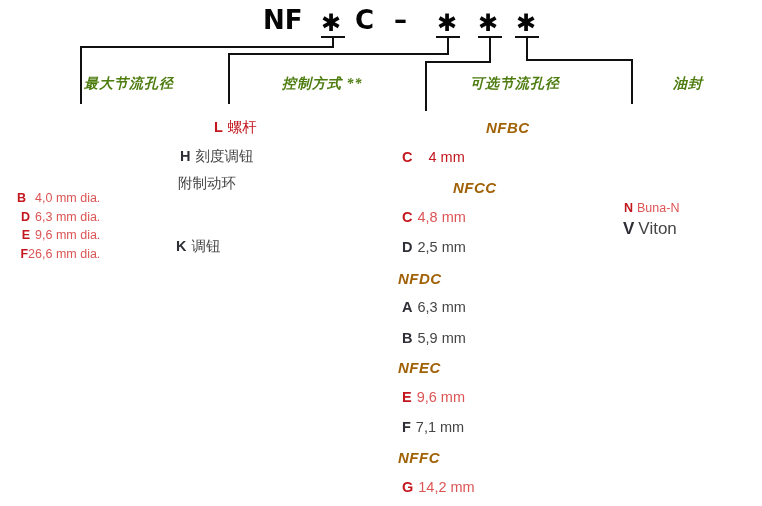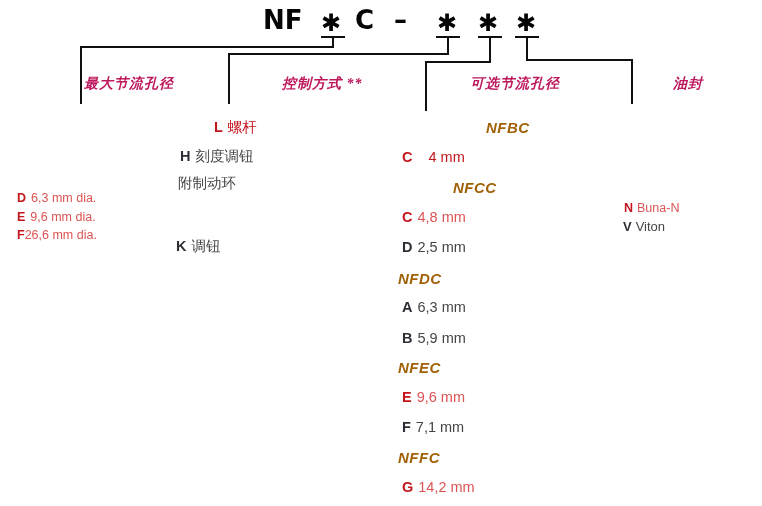--- a/index.html
+++ b/index.html
@@ -1,27 +1,27 @@
 <!DOCTYPE html>
 <html><head>
 <meta charset="utf-8">
 <style>
   html,body{margin:0;padding:0;background:#fff;}
   .canvas{position:relative;width:724px;height:506px;background:#fff;overflow:hidden;
-          font-family:"Liberation Sans",sans-serif;}
+          font-family:"Liberation Sans",sans-serif;text-align:right;}
   
   .hline,.vline{position:absolute;background:#101010;}
   .hline{height:2px;}
   .vline{width:2px;}
   
   .t-seg{position:absolute;top:5px;font:bold 26px "DejaVu Sans",sans-serif;color:#050505;white-space:nowrap;}
   .t-star{position:absolute;top:9px;font:bold 24px "DejaVu Sans",sans-serif;color:#050505;}
   
   .branch-label{position:absolute;top:75px;font:italic bold 14px "Liberation Serif",serif;
-                color:#be185d;white-space:nowrap;letter-spacing:1px;}
+                color:#4d7c0f;white-space:nowrap;letter-spacing:1px;}
   
   .dia-list{position:absolute;left:17px;top:189px;font-size:12.5px;line-height:18.6px;}
   .dia-row{white-space:nowrap;}
   
   .opt-row{position:absolute;font-size:14.5px;white-space:nowrap;}
   .code{font-weight:bold;margin-right:5px;}
   .gap0 .code{margin-right:0;}
   .gapw .code{margin-right:16px;}
   .gapb .code{margin-right:9px;}
   .model-row{position:absolute;font:italic bold 15px "Liberation Sans",sans-serif;
@@ -63,20 +63,21 @@
   <div class="vline" style="left:526px;top:36px;height:25px"></div>
   <div class="hline" style="left:526px;top:59px;width:107px"></div>
   <div class="vline" style="left:631px;top:59px;height:45px"></div>
 
   <div class="branch-label" style="left:84px">最大节流孔径</div>
   <div class="branch-label" style="left:282px">控制方式 **</div>
   <div class="branch-label" style="left:470px">可选节流孔径</div>
   <div class="branch-label" style="left:673px">油封</div>
 
   <div class="dia-list">
+    <div class="dia-row gapb"><span class="code red-b">B</span><span class="red-l">4,0 mm dia.</span></div>
     <div class="dia-row"><span class="code red-b">D</span><span class="red-l">6,3 mm dia.</span></div>
     <div class="dia-row"><span class="code red-b">E</span><span class="red-l">9,6 mm dia.</span></div>
     <div class="dia-row gap0"><span class="code red-b">F</span><span class="red-l">26,6 mm dia.</span></div>
   </div>
 
   <div class="opt-row" style="left:214px;top:118px"><span class="code red-b">L</span><span class="red-b">螺杆</span></div>
   <div class="opt-row" style="left:180px;top:147px"><span class="code dark-b">H</span><span class="dark-l">刻度调钮</span></div>
   <div class="opt-row" style="left:178px;top:174px"><span class="dark-l">附制动环</span></div>
   <div class="opt-row" style="left:176px;top:237px"><span class="code dark-b">K</span><span class="dark-l">调钮</span></div>
 
@@ -88,15 +89,15 @@
   <div class="model-row" style="left:398px;top:270px">NFDC</div>
   <div class="opt-row" style="left:402px;top:299px"><span class="code dark-b">A</span><span class="dark-l">6,3 mm</span></div>
   <div class="opt-row" style="left:402px;top:330px"><span class="code dark-b">B</span><span class="dark-l">5,9 mm</span></div>
   <div class="model-row" style="left:398px;top:359px">NFEC</div>
   <div class="opt-row" style="left:402px;top:389px"><span class="code red-b">E</span><span class="red-l">9,6 mm</span></div>
   <div class="opt-row" style="left:402px;top:419px"><span class="code dark-b">F</span><span class="dark-l">7,1 mm</span></div>
   <div class="model-row" style="left:398px;top:449px">NFFC</div>
   <div class="opt-row" style="left:402px;top:479px"><span class="code red-b">G</span><span class="red-l">14,2 mm</span></div>
 
   <div class="opt-row" style="left:624px;top:201px;font-size:12.5px"><span class="code red-b" style="margin-right:4px">N</span><span class="red-l">Buna-N</span></div>
-  <div class="opt-row" style="left:623px;top:219px;font-size:13px"><span class="code dark-b" style="margin-right:4px">V</span><span class="dark-l">Viton</span></div>
+  <div class="opt-row" style="left:623px;top:219px;font-size:17px"><span class="code dark-b" style="margin-right:4px">V</span><span class="dark-l">Viton</span></div>
 
 </div>
 
 </body></html>

